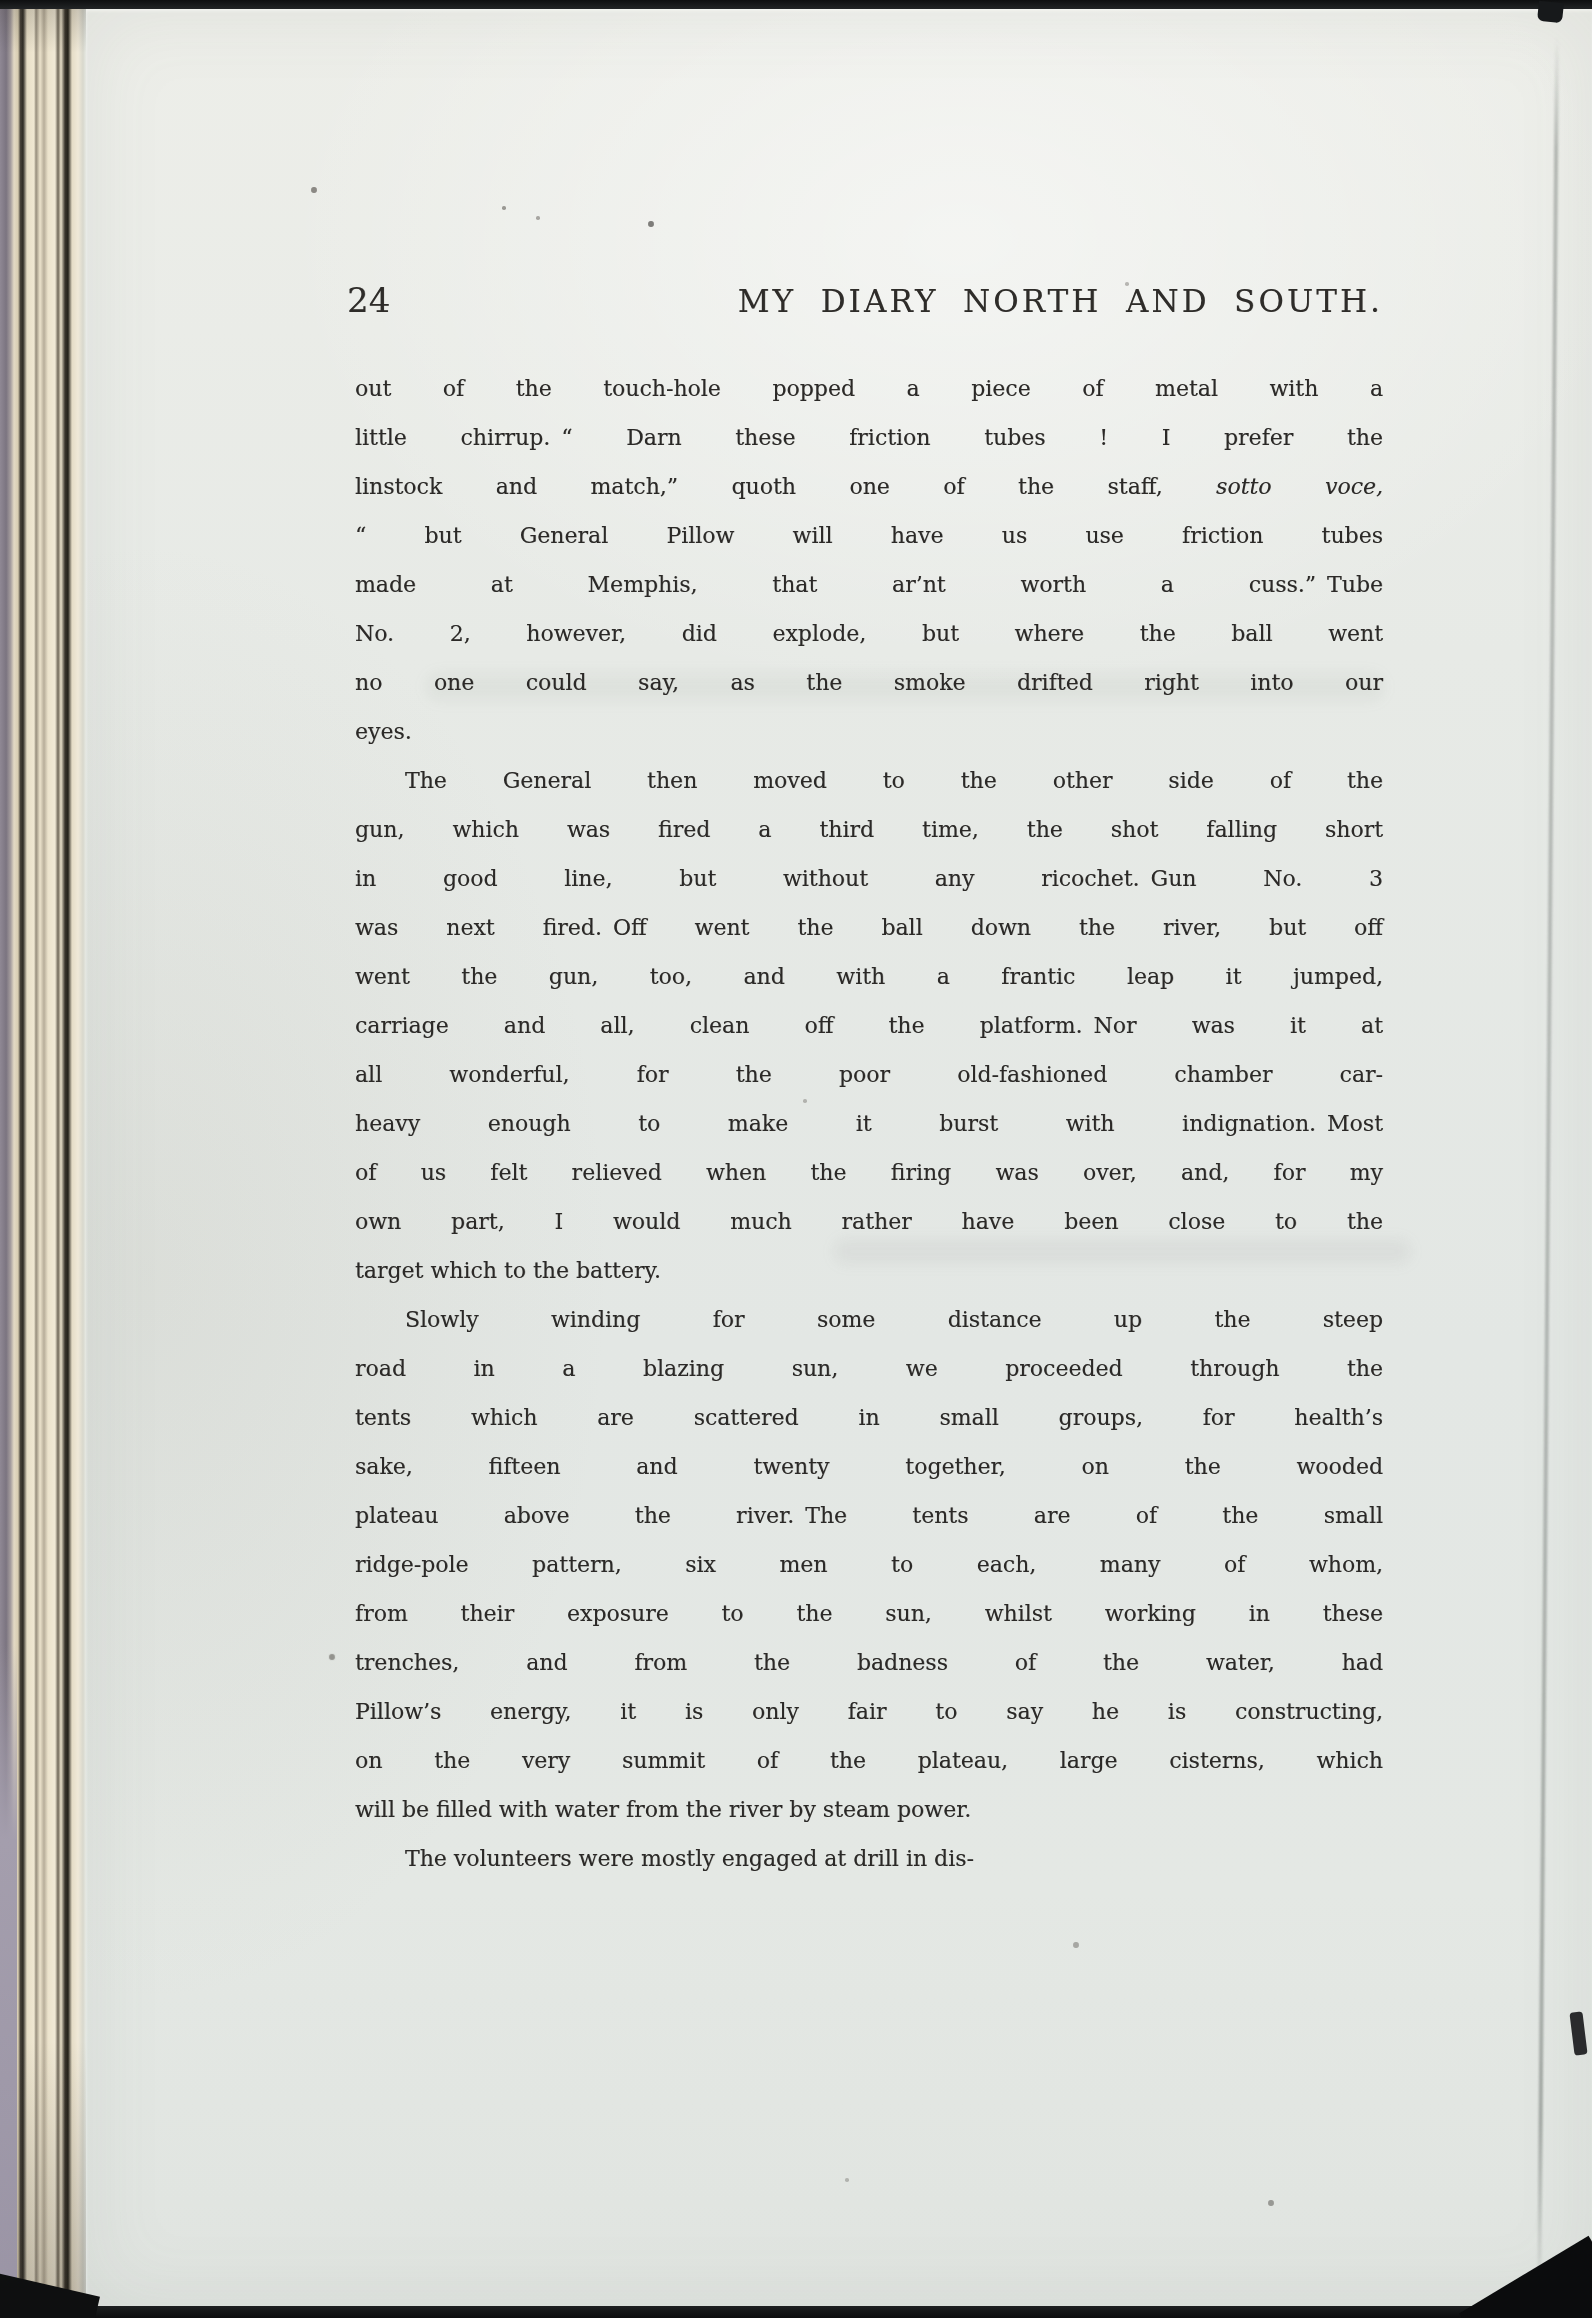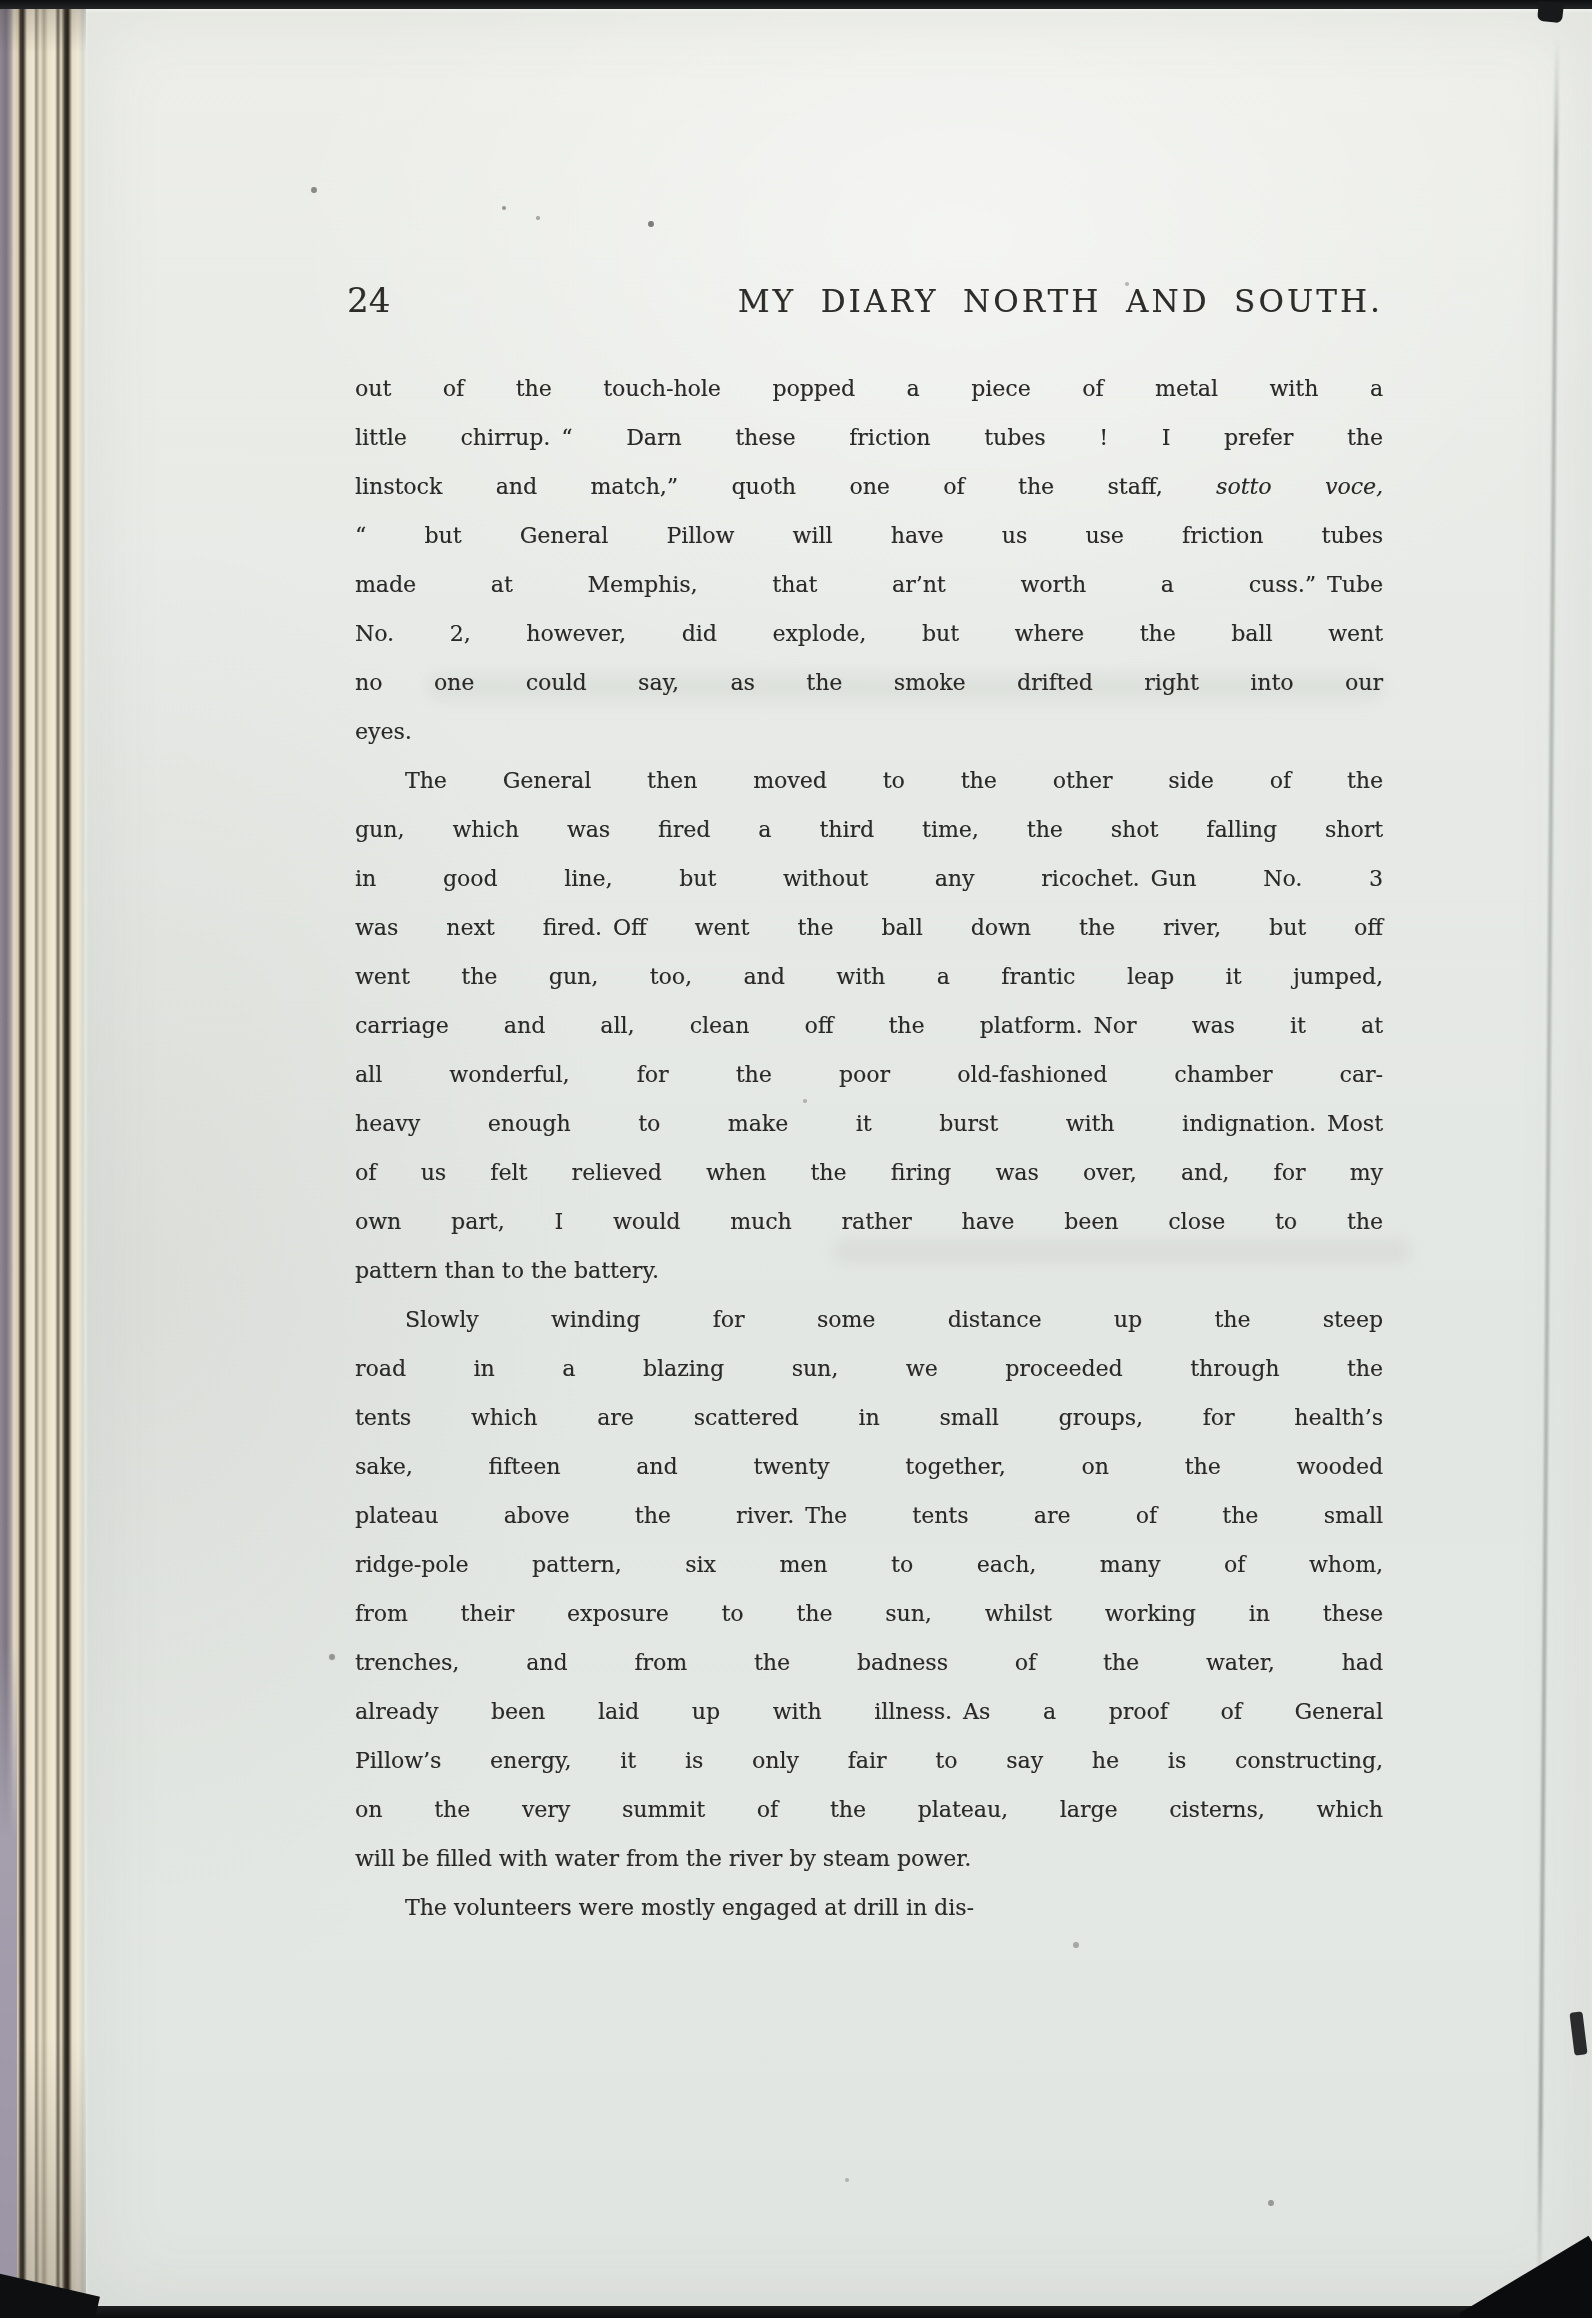--- a/index.html
+++ b/index.html
@@ -150,30 +150,29 @@
       <div class="line indent">The General then moved to the other side of the</div>
       <div class="line">gun, which was fired a third time, the shot falling short</div>
       <div class="line">in good line, but without any ricochet. Gun No. 3</div>
       <div class="line">was next fired. Off went the ball down the river, but off</div>
       <div class="line">went the gun, too, and with a frantic leap it jumped,</div>
       <div class="line">carriage and all, clean off the platform. Nor was it at</div>
       <div class="line">all wonderful, for the poor old-fashioned chamber car-</div>
       <div class="line">heavy enough to make it burst with indignation. Most</div>
       <div class="line">of us felt relieved when the firing was over, and, for my</div>
       <div class="line">own part, I would much rather have been close to the</div>
-      <div class="line last">pattern than to the battery.</div>
+      <div class="line last">target which to the battery.</div>
       <div class="line indent">Slowly winding for some distance up the steep</div>
       <div class="line">road in a blazing sun, we proceeded through the</div>
       <div class="line">tents which are scattered in small groups, for health’s</div>
       <div class="line">sake, fifteen and twenty together, on the wooded</div>
       <div class="line">plateau above the river. The tents are of the small</div>
       <div class="line">ridge-pole pattern, six men to each, many of whom,</div>
       <div class="line">from their exposure to the sun, whilst working in these</div>
       <div class="line">trenches, and from the badness of the water, had</div>
-      <div class="line">already been laid up with illness. As a proof of General</div>
       <div class="line">Pillow’s energy, it is only fair to say he is constructing,</div>
       <div class="line">on the very summit of the plateau, large cisterns, which</div>
       <div class="line last">will be filled with water from the river by steam power.</div>
       <div class="line indent last">The volunteers were mostly engaged at drill in dis-</div>
     </div>
 
   <div class="edge-top"></div>
   <div class="edge-bottom"></div>
   <div class="corner-br"></div>
   <div class="corner-bl"></div>

